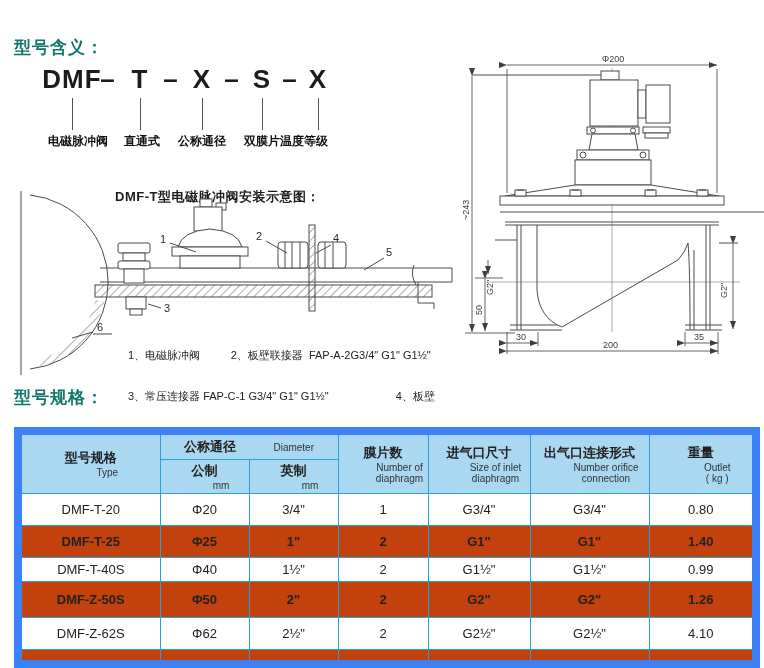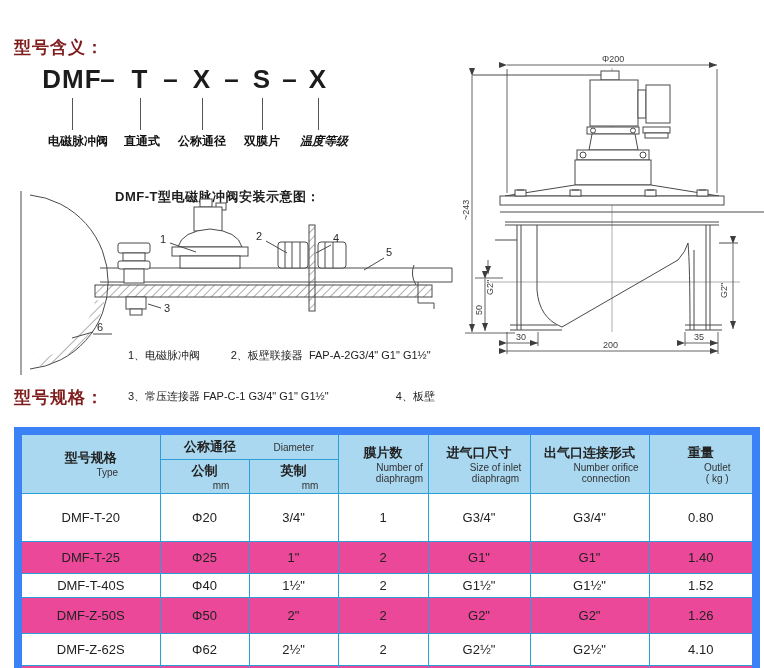--- a/index.html
+++ b/index.html
@@ -3,37 +3,37 @@
 <meta charset="utf-8">
 <style>
   html,body{margin:0;padding:0;}
   body{
     width:764px;height:668px;position:relative;overflow:hidden;
     background:#ffffff;
     font-family:"Liberation Sans","DejaVu Sans",sans-serif;
     color:#1a1a1a;
   }
   .abs{position:absolute;}
-  .sec-heading{font-size:17px;font-weight:bold;letter-spacing:1px;color:#7f1d1d;}
+  .sec-heading{font-size:17px;font-weight:bold;letter-spacing:1px;color:#0f766e;}
   
   .code-part{position:absolute;transform:translateX(-50%);font-size:26px;font-weight:bold;color:#1c1c1c;letter-spacing:1px;white-space:nowrap;}
   .code-line{position:absolute;width:1px;background:#555;height:32px;top:98px;}
   .code-label{position:absolute;transform:translateX(-50%);font-size:12px;font-weight:bold;top:133px;white-space:nowrap;color:#111;}
   
   .diagram-title{font-size:13px;font-weight:bold;color:#1c1c1c;letter-spacing:0.5px;}
   .parts-list{font-size:11px;line-height:13.5px;white-space:pre;color:#222;}
   
   table.spec{border-collapse:collapse;table-layout:fixed;width:738px;background:#fff;}
   table.spec td,table.spec th{border:1px solid #2b9fd8;text-align:center;vertical-align:middle;padding:0;overflow:hidden;}
   table.spec{border:8px solid #3b82f6;}
   .hdr{background:#a9d8f0;}
   .zh{font-size:13px;font-weight:bold;color:#222;}
   .en{font-size:10px;font-weight:normal;color:#333;line-height:11px;margin-left:33px;}
   .cell{font-size:13px;color:#222;}
-  .row-alt{background:#ec4899;}
+  .row-alt{background:#c2410c;font-weight:bold;}
   svg text{fill:#3d3d3d;}
   .dimtext{font-size:9px;fill:#3d3d3d;}
   .callout{font-size:11px;fill:#2a2a2a;}
 </style>
 </head>
 <body>
 
 <div class="abs sec-heading" style="left:14px;top:36px;">型号含义：</div>
 
 <div class="abs" style="left:0;top:64px;width:460px;height:90px;">
@@ -49,21 +49,21 @@
 </div>
 <div class="code-line" style="left:72px;"></div>
 <div class="code-line" style="left:140px;"></div>
 <div class="code-line" style="left:202px;"></div>
 <div class="code-line" style="left:262px;"></div>
 <div class="code-line" style="left:318px;"></div>
 <span class="code-label" style="left:78px;">电磁脉冲阀</span>
 <span class="code-label" style="left:142px;">直通式</span>
 <span class="code-label" style="left:202px;">公称通径</span>
 <span class="code-label" style="left:262px;">双膜片</span>
-<span class="code-label" style="left:324px;font-style:italic;">温度等级</span>
+<span class="code-label" style="left:304px;">温度等级</span>
 
 <div class="abs diagram-title" style="left:115px;top:188px;">DMF-T型电磁脉冲阀安装示意图：</div>
 
 <svg class="abs" style="left:0;top:185px;" width="460" height="195" viewBox="0 0 460 195">
   <defs>
     <pattern id="hatch" width="6" height="6" patternUnits="userSpaceOnUse" patternTransform="rotate(45)">
       <line x1="0" y1="0" x2="0" y2="6" stroke="#777" stroke-width="1.2"></line>
     </pattern>
   </defs>
   <g stroke="#4a4a4a" stroke-width="1" fill="none">
@@ -274,21 +274,21 @@
     <td class="hdr">
       <div class="zh">公制</div>
       <div class="en">mm</div>
     </td>
     <td class="hdr">
       <div class="zh">英制</div>
       <div class="en">mm</div>
     </td>
   </tr>
 
-  <tr style="height:48px;">
+  <tr style="height:32px;">
     <td class="cell">DMF-T-20</td>
     <td class="cell">Φ20</td>
     <td class="cell">3/4"</td>
     <td class="cell">1</td>
     <td class="cell">G3/4"</td>
     <td class="cell">G3/4"</td>
     <td class="cell">0.80</td>
   </tr>
   <tr style="height:32px;" class="row-alt">
     <td class="cell">DMF-T-25</td>
@@ -299,21 +299,21 @@
     <td class="cell">G1"</td>
     <td class="cell">1.40</td>
   </tr>
   <tr style="height:24px;">
     <td class="cell">DMF-T-40S</td>
     <td class="cell">Φ40</td>
     <td class="cell">1½"</td>
     <td class="cell">2</td>
     <td class="cell">G1½"</td>
     <td class="cell">G1½"</td>
-    <td class="cell">1.52</td>
+    <td class="cell">0.99</td>
   </tr>
   <tr style="height:36px;" class="row-alt">
     <td class="cell">DMF-Z-50S</td>
     <td class="cell">Φ50</td>
     <td class="cell">2"</td>
     <td class="cell">2</td>
     <td class="cell">G2"</td>
     <td class="cell">G2"</td>
     <td class="cell">1.26</td>
   </tr>

